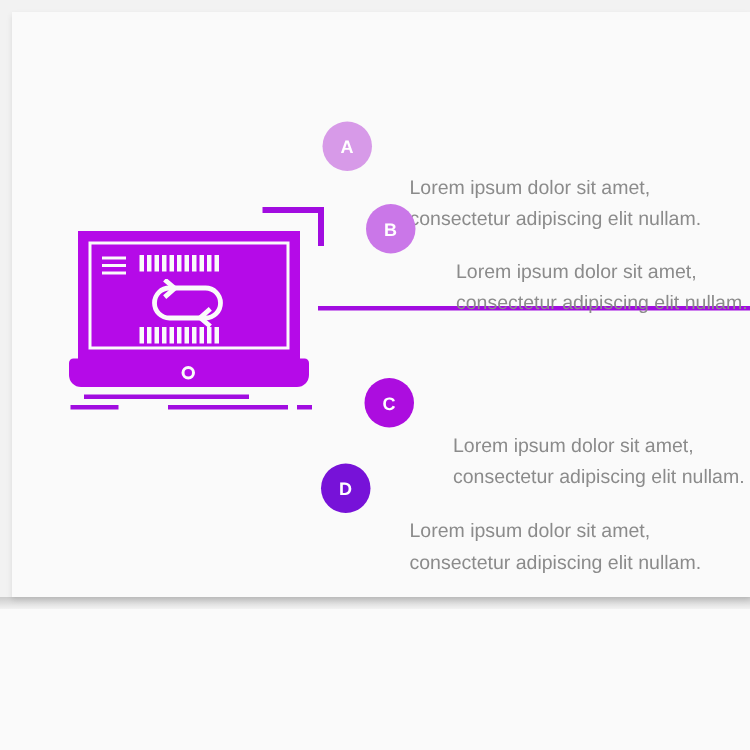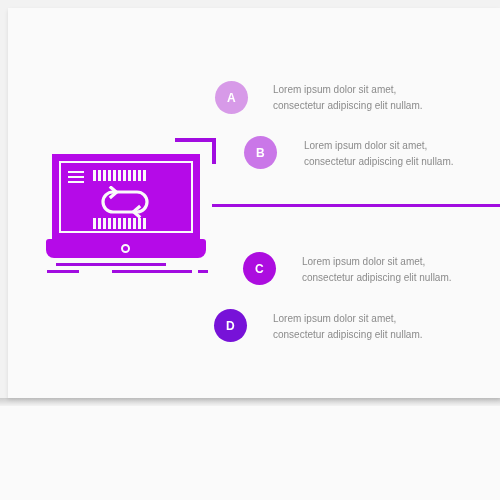--- a/index.html
+++ b/index.html
@@ -164,24 +164,25 @@
     display: flex;
     align-items: center;
     justify-content: center;
     color: #ffffff;
     font-size: 12px;
     font-weight: bold;
     letter-spacing: 0.3px;
   }
   .step .body {
     position: absolute;
-    font-size: 10px;
+    font-size: 13px;
     line-height: 1.62;
     color: #8b8b8b;
     white-space: nowrap;
+    margin-top: 32px;
   }
 </style>
 </head>
 <body>
 
 <div id="root">
 
   <div class="card">
 
     <div class="laptop">

